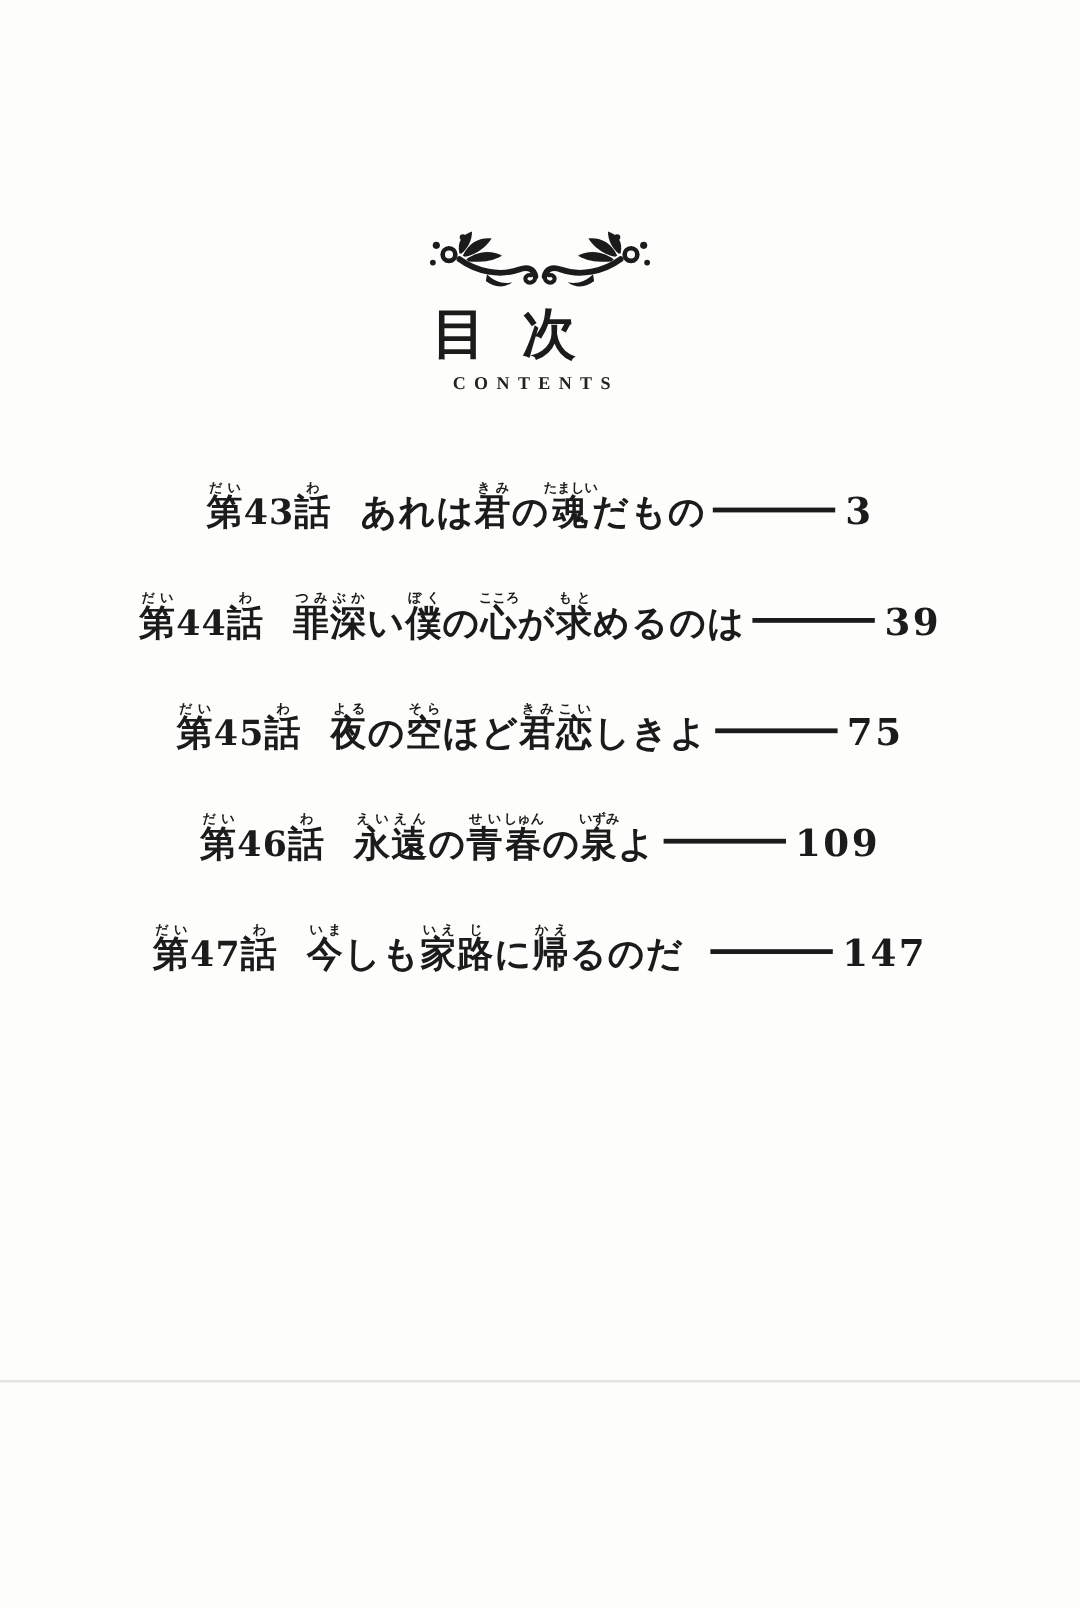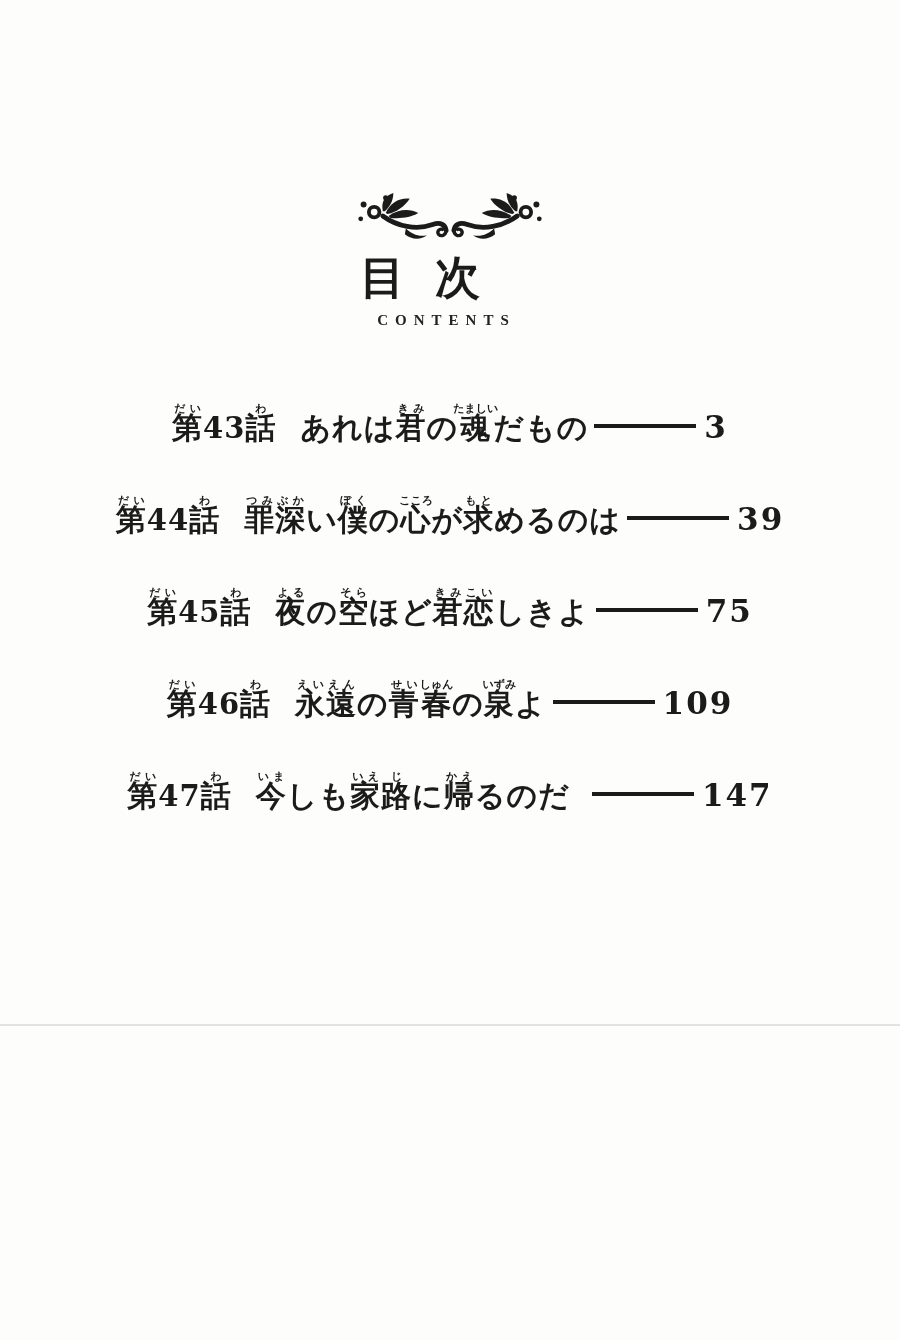--- a/index.html
+++ b/index.html
@@ -7,21 +7,21 @@
     --paper:#fdfdfb;
   }
   html,body{margin:0;padding:0;}
   body{
     width:900px;height:1340px;
     background:var(--paper);
     overflow:hidden;
     font-family:"Liberation Sans",sans-serif;
   }
   .page{
-    width:900px;height:1026px;
+    width:900px;height:1152px;
     box-sizing:border-box;
     padding-top:190px;
     text-align:center;
     color:var(--ink);
     border-bottom:2px solid #e3e3e0;
   }
   .ornament{line-height:0;margin-bottom:14px;}
   .ornament svg{width:192px;height:50px;}
   .ornament .ink{fill:var(--ink);}
   .ornament .stroke{fill:none;stroke:var(--ink);}

